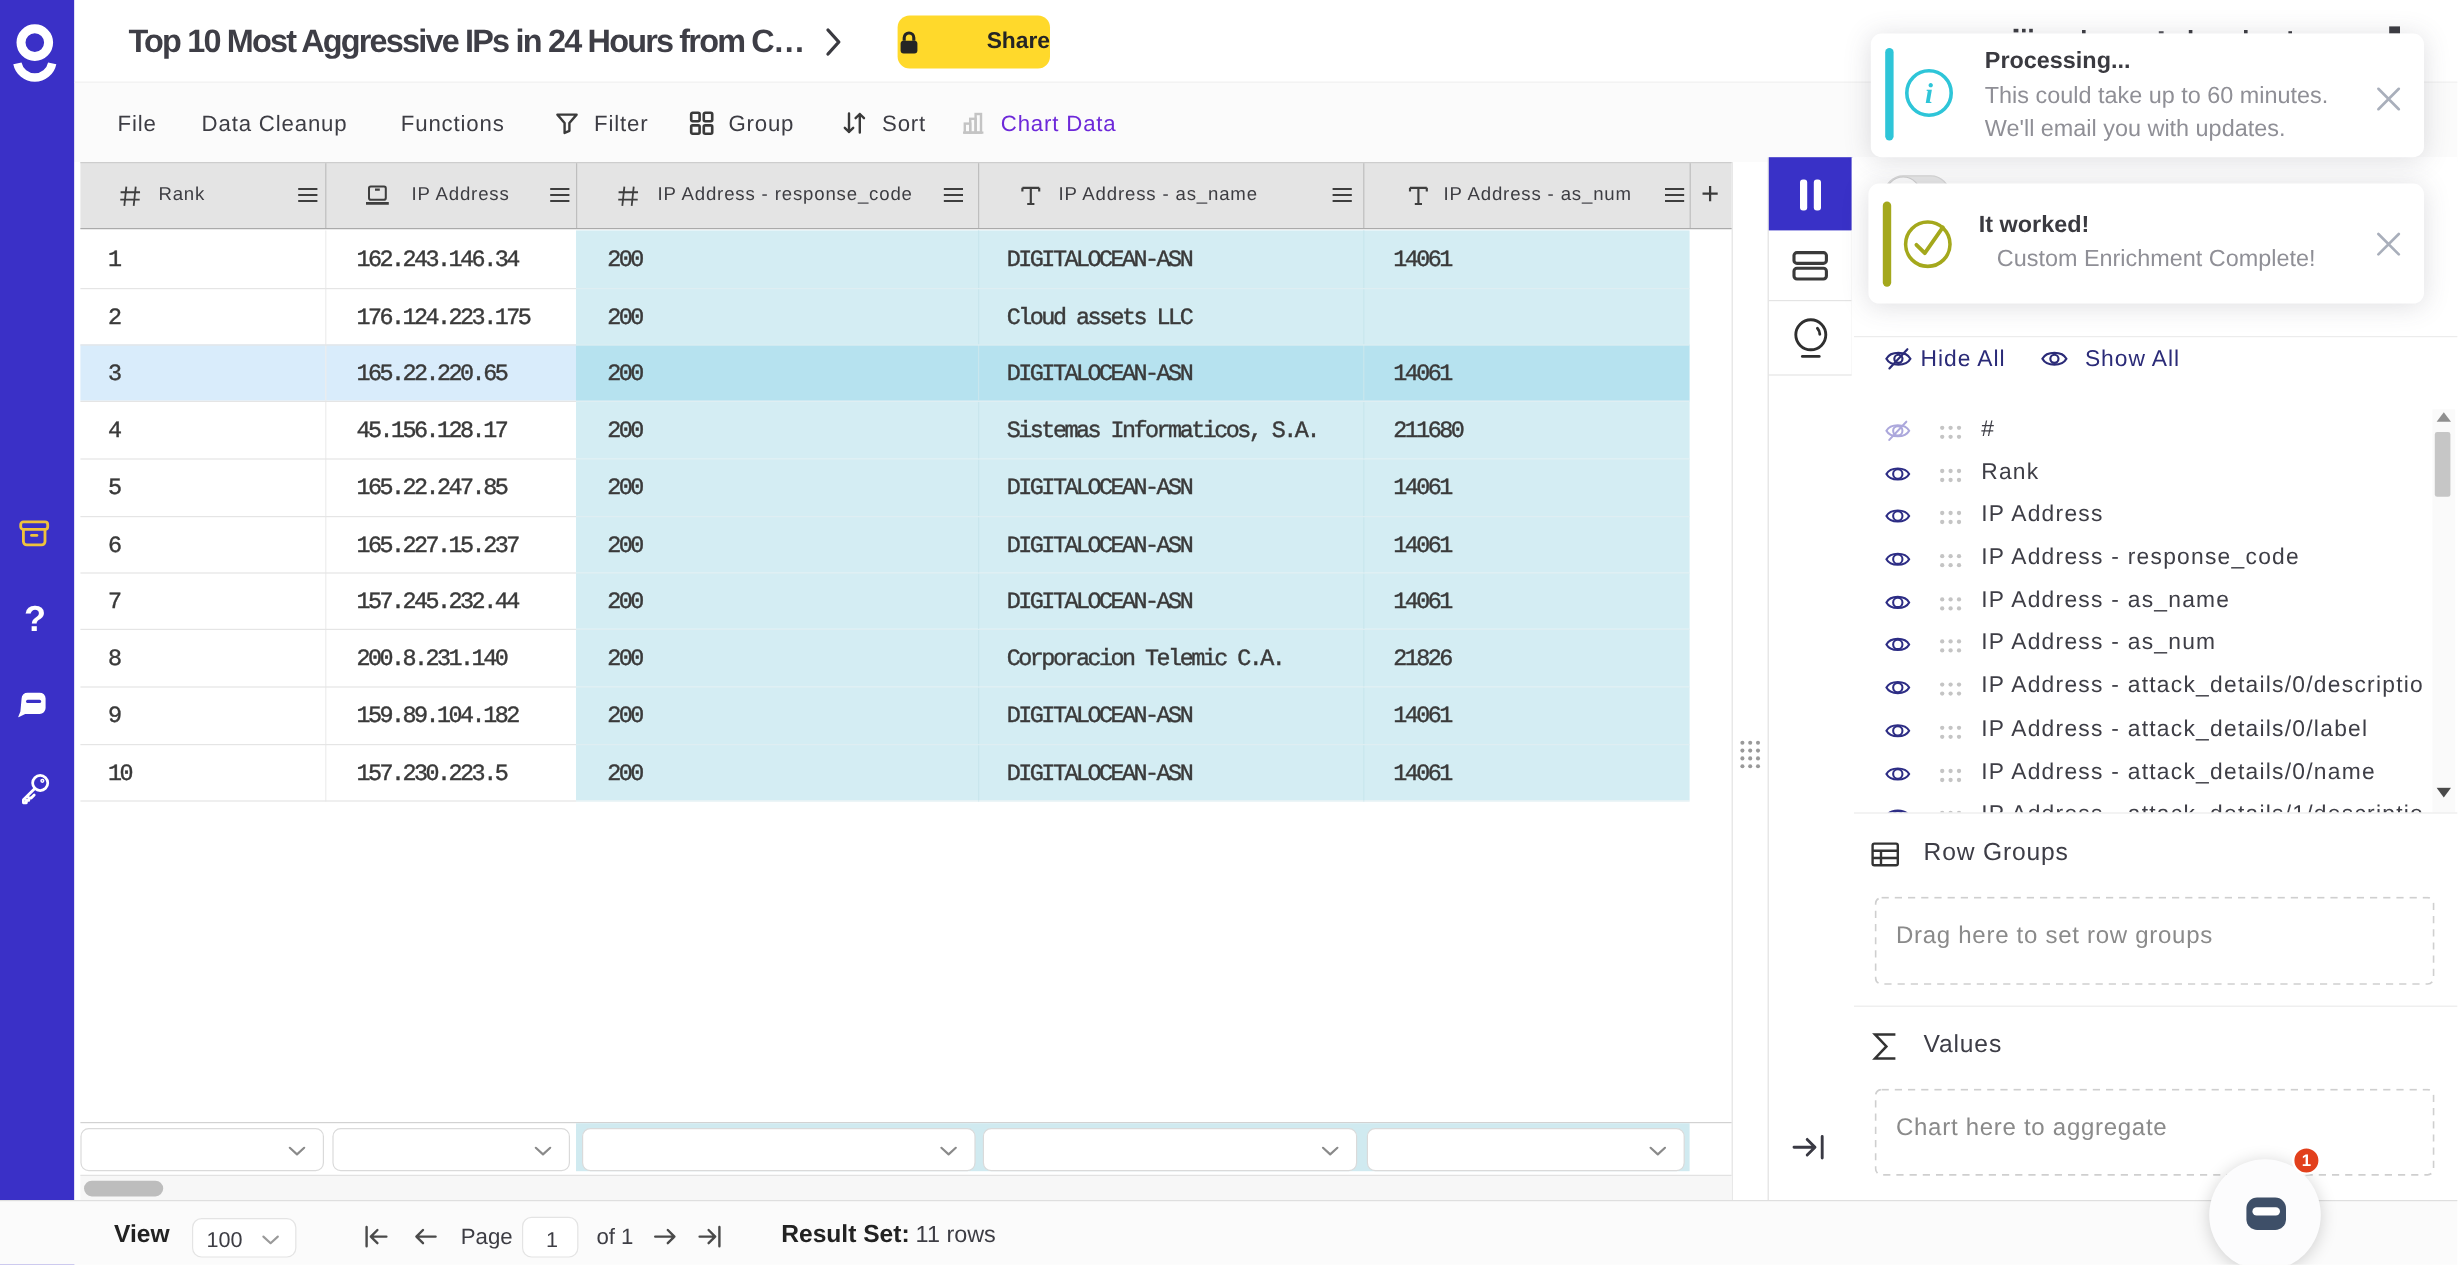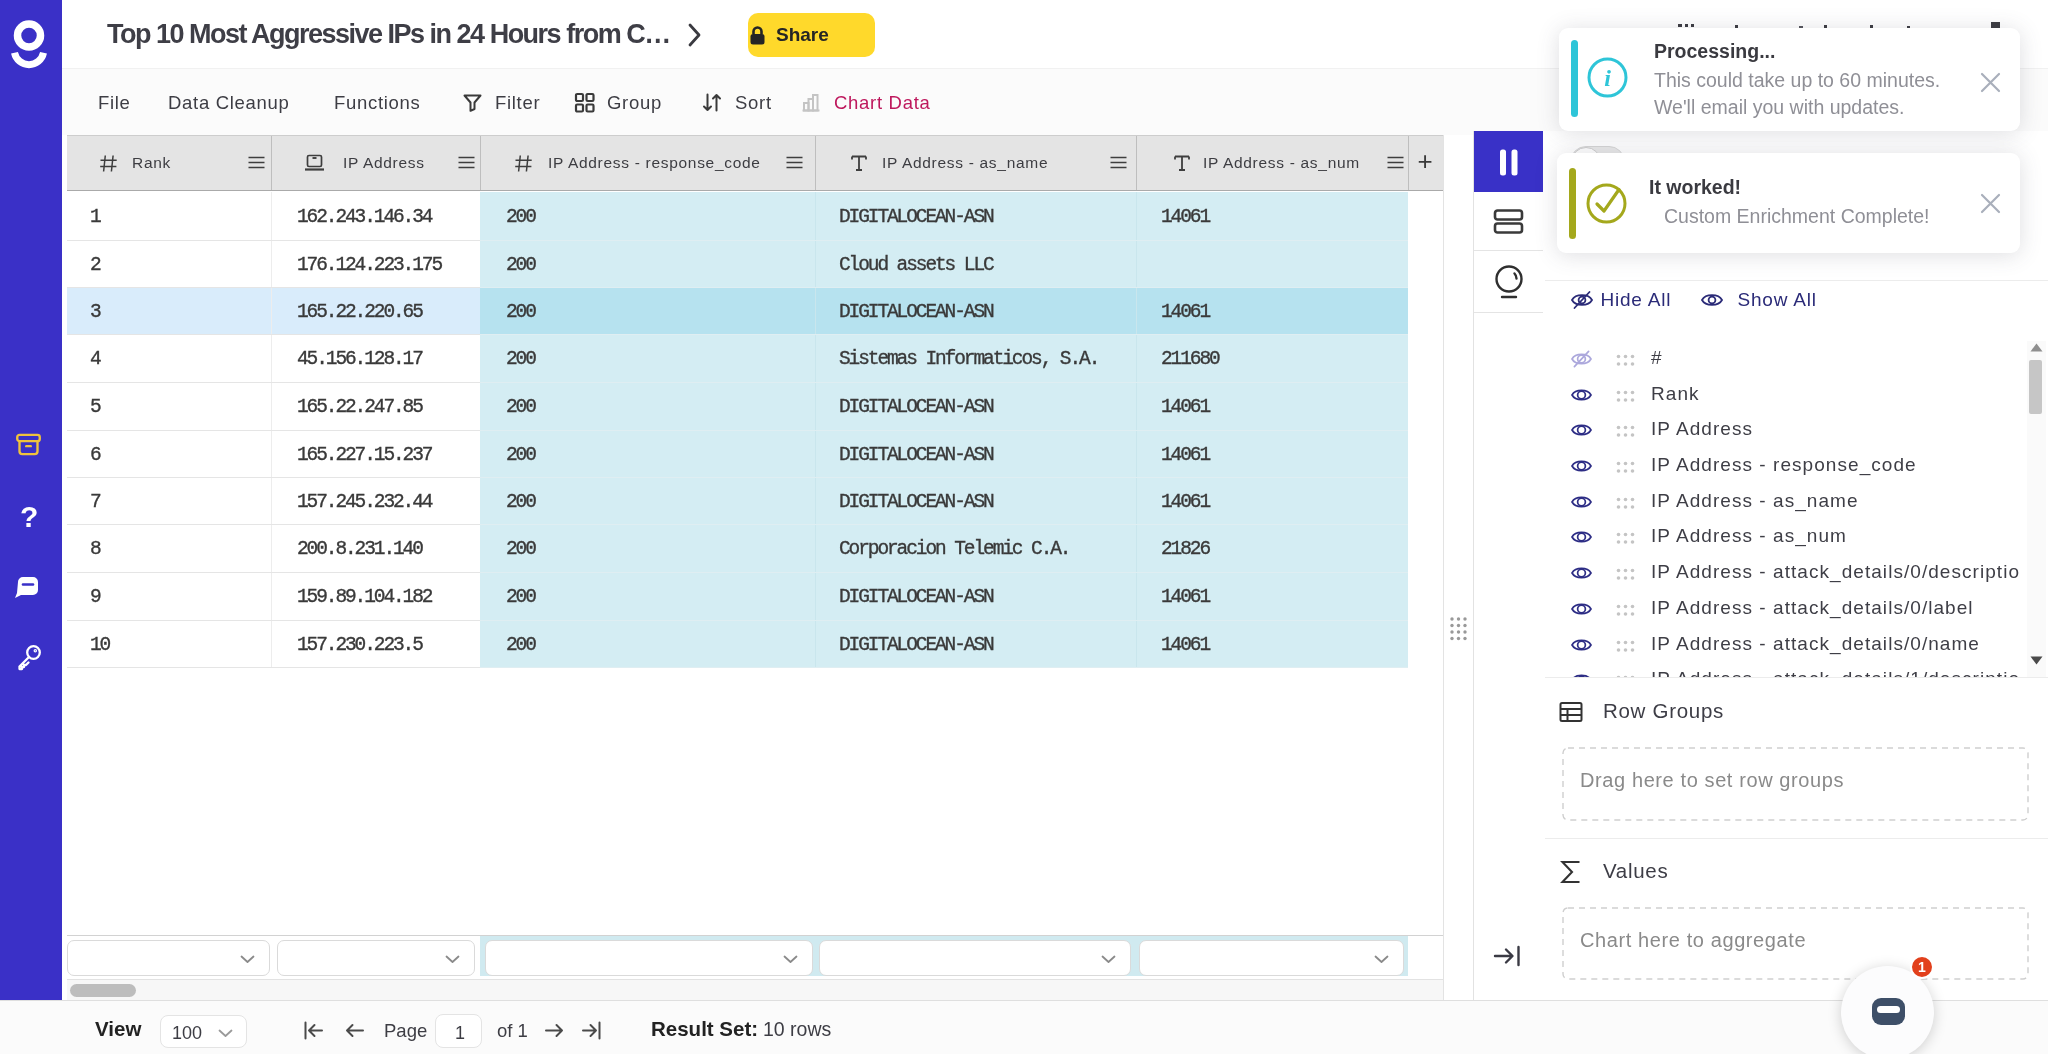--- a/index.html
+++ b/index.html
@@ -8,28 +8,28 @@
   .abs { position:absolute; }
   body { position:relative; }
   .mono { font-family:"Liberation Mono", monospace; font-size:19.5px; letter-spacing:-2.1px;
     color:#3A3A3A; -webkit-text-stroke:0.35px #3A3A3A; }
   
   #sidebar { left:0; top:0; width:62px; height:1054px; background:#3A30C7; }
   
   #topbar { left:62px; top:0; width:1986px; height:68px; background:#fff; }
   #title { left:45px; top:19px; font-size:27px; font-weight:700; color:#3E3E46; letter-spacing:-1.5px; width:575px; white-space:nowrap; overflow:hidden; }
   #sharebtn { left:686px; top:13px; width:127px; height:44px; background:#FFD92B; border-radius:10px;
-     display:flex; align-items:center; justify-content:flex-start; gap:9px; }
+     display:flex; align-items:center; justify-content:space-between; gap:9px; }
   #sharebtn span { font-size:19px; font-weight:600; color:#252525; }
   
   #menubar { left:62px; top:68px; width:1986px; height:67px; background:#FBFBFB;
      border-top:1px solid #F1F1F1; }
   .mitem { position:absolute; top:0; height:67px; display:flex; align-items:center; gap:12px;
      font-size:18.5px; letter-spacing:0.7px; color:#3D3D44; }
-  .mdis { color:#be185d; }
+  .mdis { color:#6d28d9; }
   
   #grid { left:62px; top:135px; width:1382px; height:865px; background:#fff;
       border-right:1px solid #E3E3E3; }
   #ghead { position:absolute; left:5px; top:0; width:1376px; height:56px; background:#E4E4E4;
       border-top:1px solid #CDCDCD; border-bottom:1px solid #AAAAAA; }
   .hcell { position:absolute; top:0; height:54px; display:flex; align-items:center;
       font-size:15.5px; color:#3D3D42; letter-spacing:0.7px; }
   .hsep  { position:absolute; top:0; width:1px; height:54px; background:#BEBEBE; }
   .ham { position:absolute; top:19px; }
   .cell { position:absolute; height:47px; display:flex; align-items:center; padding-top:3px; }
@@ -670,21 +670,21 @@
       <g fill="none" stroke="#4A4A4A" stroke-width="2" stroke-linecap="round" stroke-linejoin="round">
         <path d="M2 10.5 H18 M12.5 5 L18 10.5 L12.5 16"></path>
       </g>
     </svg>
   <svg class="abs" style="left:581px;top:19px" width="21" height="21" viewBox="0 0 21 21">
       <g fill="none" stroke="#4A4A4A" stroke-width="2" stroke-linecap="round" stroke-linejoin="round">
         <path d="M18.5 2.5 v16 M2 10.5 H15 M9.5 5 L15 10.5 L9.5 16"></path>
       </g>
     </svg>
   <div class="abs" style="left:651px;top:16px;font-size:20.5px;font-weight:700;color:#222">Result Set:</div>
-  <div class="abs" style="left:763px;top:17px;font-size:19.5px;color:#3D3D44">10 rows</div>
+  <div class="abs" style="left:763px;top:17px;font-size:19.5px;color:#3D3D44">11 rows</div>
 </div>
 <div id="chatcirc" class="abs">
   <div class="abs" style="left:31px;top:32px;width:33px;height:27px;background:#3E4F68;border-radius:9px"></div>
   <div class="abs" style="left:36px;top:40px;width:23px;height:7px;background:#fff;border-radius:3.5px"></div>
 </div>
 <div id="chatbadge" class="abs">1</div>
 <div id="fragments">
   <div class="abs" style="left:1678px;top:24px;width:4px;height:3px;background:#3C3C42"></div>
   <div class="abs" style="left:1685px;top:24px;width:3px;height:3px;background:#3C3C42"></div>
   <div class="abs" style="left:1691px;top:24px;width:3px;height:3px;background:#3C3C42"></div>

